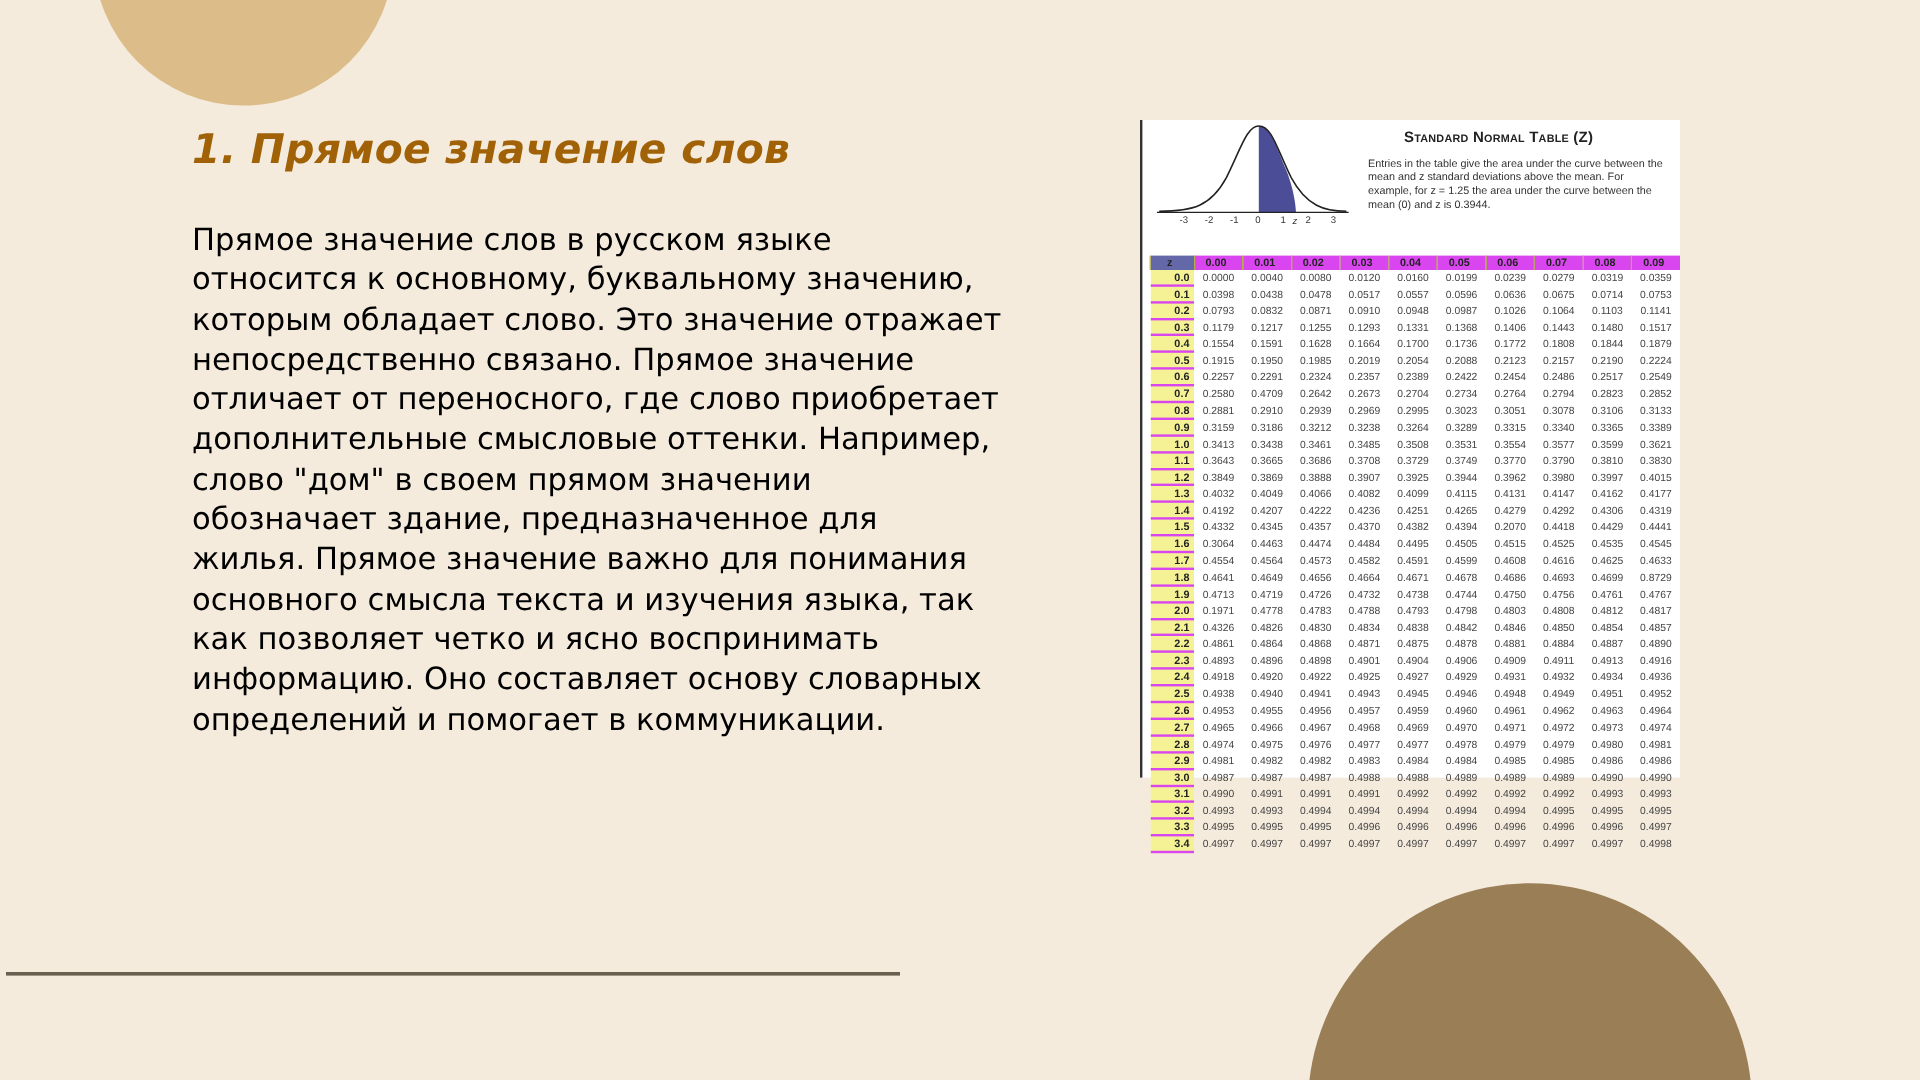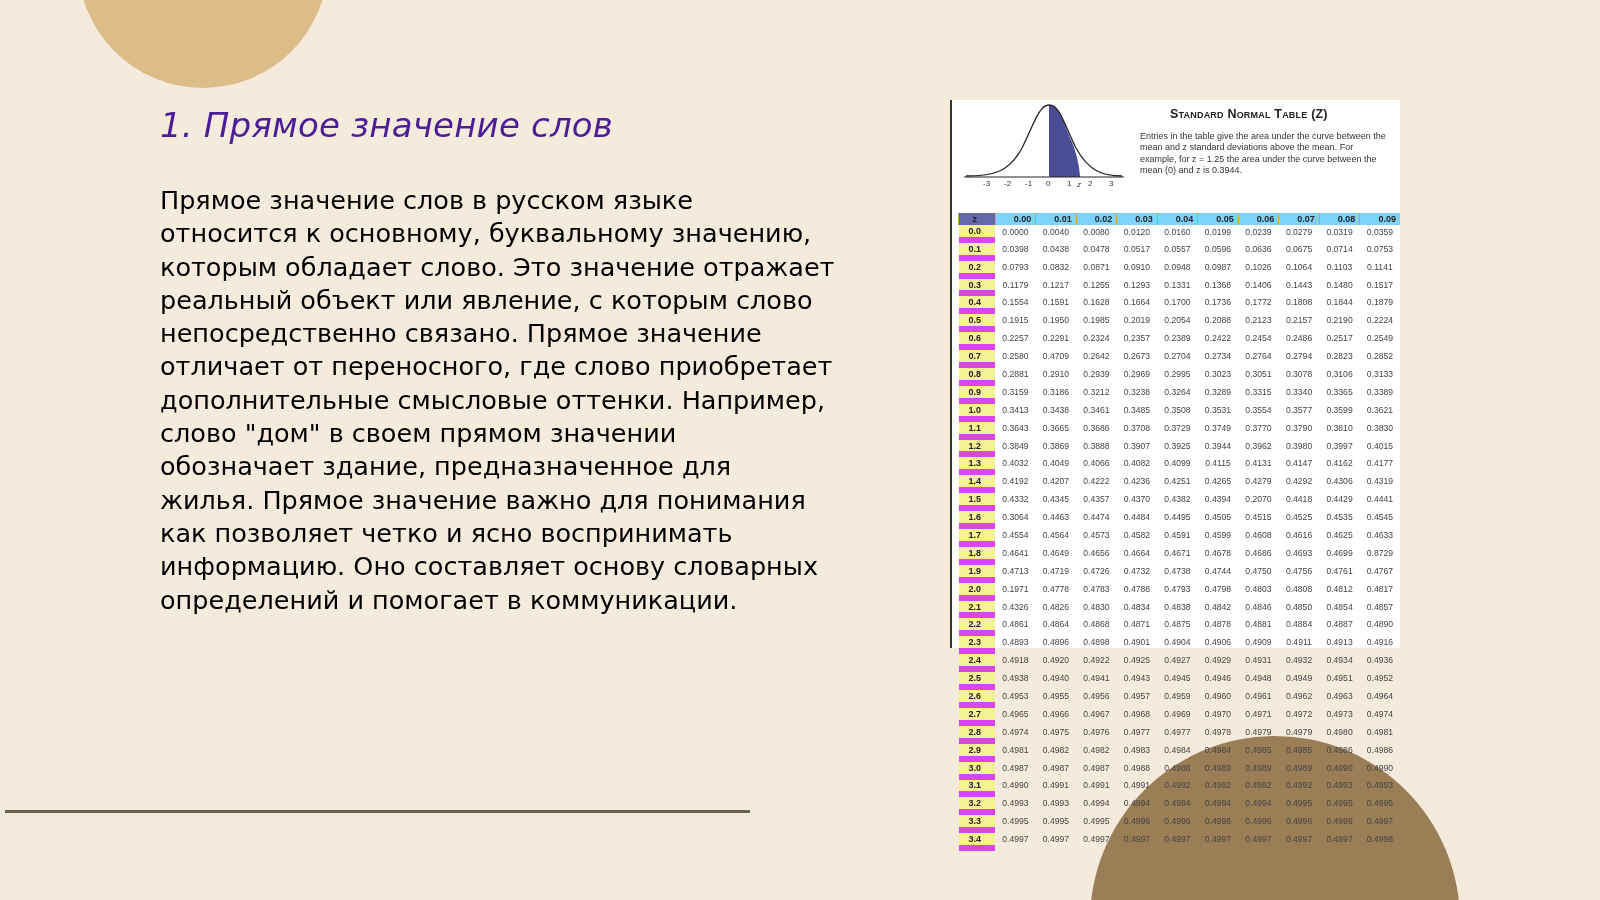--- a/index.html
+++ b/index.html
@@ -9,22 +9,22 @@
     font-family: "DejaVu Sans", "Liberation Sans", sans-serif;
     color: #1a1a1a;
   }
   .circle { position: absolute; border-radius: 50%; }
   .circle-top { left: 78px; top: -162px; width: 250px; height: 250px; background: #dcbd8a; }
   .circle-bottom { left: 1090px; top: 736px; width: 370px; height: 370px; background: #9a7e56; }
   .divider { position: absolute; left: 5px; top: 810px; width: 745px; height: 3px; background: #6a6050; }
 
   .title {
     position: absolute; left: 160px; top: 105px;
-    font-family: "DejaVu Sans", sans-serif; font-weight: normal; font-style: italic;
-    font-size: 34px; letter-spacing: 0.2px; margin: 0; color: #4c1d95;
+    font-family: "DejaVu Sans", sans-serif; font-weight: bold; font-style: italic;
+    font-size: 34px; letter-spacing: 0.2px; margin: 0; color: #a16207;
   }
   .body-text {
     position: absolute; left: 160px; top: 184px; width: 690px;
     font-family: "DejaVu Sans", sans-serif; font-size: 25.5px; line-height: 33.3px;
     color: #000000; margin: 0;
   }
   .body-text span { display: block; white-space: nowrap; }
 
   .figure {
     position: absolute; left: 950px; top: 100px; width: 450px; height: 548px;
@@ -33,45 +33,45 @@
   }
   .fig-title { position: absolute; left: 218px; top: 7px; font-weight: bold; font-size: 12.5px; letter-spacing: 0.2px; }
   .fig-desc { position: absolute; left: 188px; top: 31px; width: 250px; font-size: 9px; line-height: 11.3px; color: #333; }
   .curve { position: absolute; left: 12px; top: 2px; width: 160px; height: 85px; }
 
   table.z {
     position: absolute; left: 6px; top: 113px; border-collapse: collapse;
     font-size: 8.6px;
   }
   table.z td, table.z th { padding: 0; height: 11.9px; text-align: center; }
-  table.z th { background: #7dd3fc; font-weight: bold; width: 40px; border-left: 1px solid #b5ae4a; font-size: 9px; text-align: right; padding-right: 4px; }
+  table.z th { background: #d946ef; font-weight: bold; width: 40px; border-left: 1px solid #b5ae4a; font-size: 9px; padding-right: 4px; }
   table.z th.zhead { background: #6468a8; color: #222; width: 38px; text-align: center; }
-  table.z td.rowhead { background: #f5f296; font-weight: bold; font-size: 9px; padding-right: 4px; border-bottom: 6px solid #d946ef; width: 34px; }
+  table.z td.rowhead { background: #f5f296; font-weight: bold; font-size: 9px; text-align: right; padding-right: 4px; border-bottom: 2px solid #d946ef; width: 34px; }
   table.z td.v { width: 40px; color: #444; }
 </style>
 </head>
 <body>
 
 <div class="circle circle-top"></div>
 <div class="circle circle-bottom"></div>
 <div class="divider"></div>
 
 <h1 class="title">1. Прямое значение слов</h1>
 
 <div class="body-text" id="body-text">
     <span>Прямое значение слов в русском языке</span>
     <span>относится к основному, буквальному значению,</span>
     <span>которым обладает слово. Это значение отражает</span>
-    <span>реальный объект или явление, с которым слово</span>
     <span>непосредственно связано. Прямое значение</span>
     <span>отличает от переносного, где слово приобретает</span>
     <span>дополнительные смысловые оттенки. Например,</span>
     <span>слово "дом" в своем прямом значении</span>
     <span>обозначает здание, предназначенное для</span>
     <span>жилья. Прямое значение важно для понимания</span>
+    <span>основного смысла текста и изучения языка, так</span>
     <span>как позволяет четко и ясно воспринимать</span>
     <span>информацию. Оно составляет основу словарных</span>
     <span>определений и помогает в коммуникации.</span>
   </div>
 
 <div class="figure">
   <svg class="curve" viewBox="0 0 160 85">
     <path d="M85 3 C 96 4, 100 22, 108 40 C 114 55, 116 70, 116 75 L 85 75 Z" fill="#4b4e96"></path>
     <path d="M2 74 C 30 74, 45 70, 58 46 C 70 22, 75 3, 85 3 C 96 3, 100 22, 112 46 C 125 70, 140 74, 158 74" fill="none" stroke="#222" stroke-width="1.3"></path>
     <line x1="0" y1="75" x2="160" y2="75" stroke="#222" stroke-width="1.2"></line>

